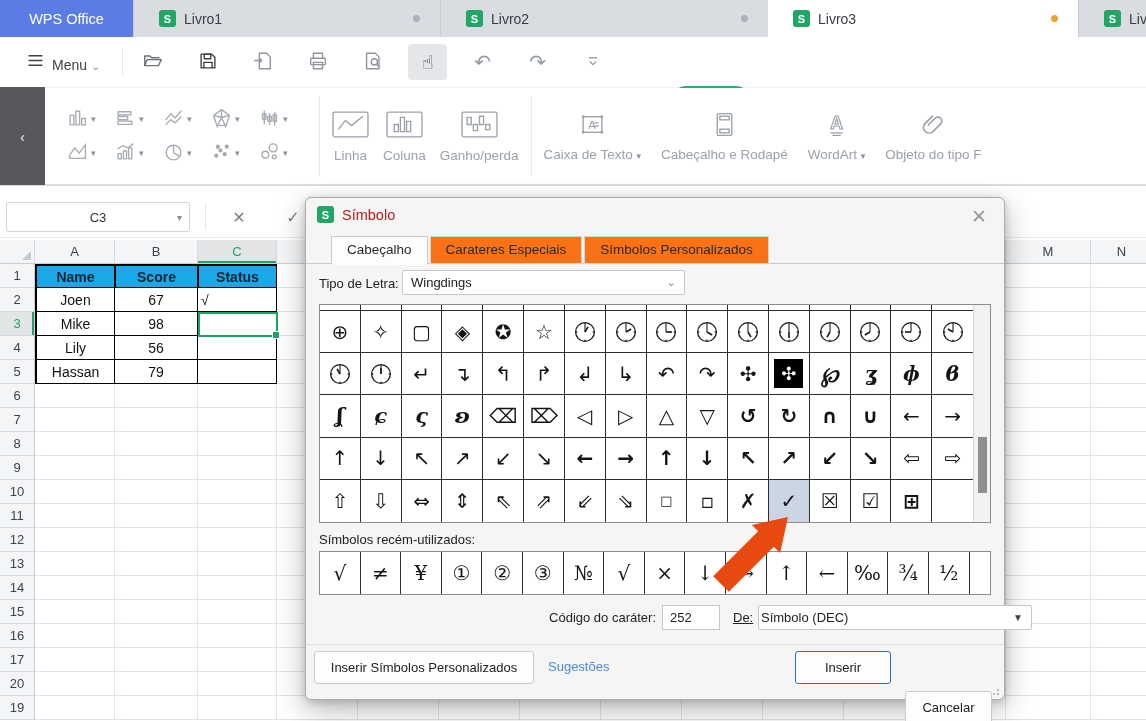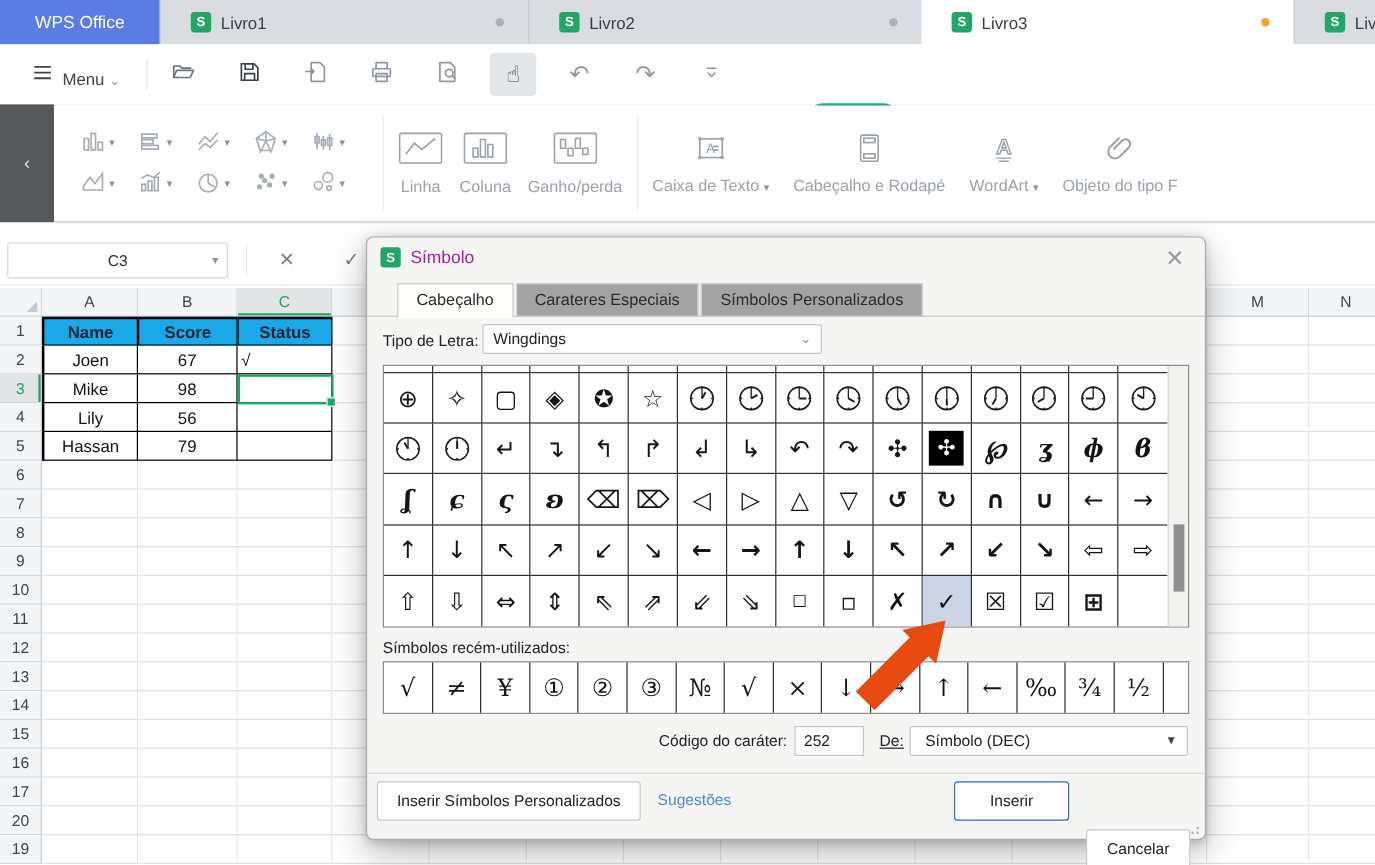--- a/index.html
+++ b/index.html
@@ -86,27 +86,27 @@
   #c3sel { position:absolute; left:198px; top:124px; width:80px; height:25px; border:2px solid #1EA566; z-index:3; }
   #c3sel:after { content:""; position:absolute; right:-4px; bottom:-4px; width:6px; height:6px;
     background:#1EA566; border:1px solid #fff; }
 
   
   #dialog { position:absolute; left:305px; top:197px; width:700px; height:503px; background:#F5F5F3;
     border:1px solid #ADADAD; border-radius:6px; box-shadow:0 10px 30px rgba(0,0,0,.28),0 2px 8px rgba(0,0,0,.18);
     z-index:10; }
   #dlg-title-row { position:absolute; left:0; top:0; width:100%; height:34px; }
   #dlg-title-row .s-icon { position:absolute; left:11px; top:8px; }
-  #dlg-title { position:absolute; left:36px; top:9px; font-size:14.5px; color:#a21caf; }
+  #dlg-title { position:absolute; left:36px; top:9px; font-size:14.5px; color:#b91c1c; }
   #dlg-close { position:absolute; right:13px; top:6px; font-size:19px; color:#9B9B9B; width:24px;
     height:24px; display:flex; align-items:center; justify-content:center; }
   #dlg-tabline { position:absolute; left:0; top:65px; width:100%; height:1px; background:#C9C9C7; }
   #dlg-tabs { position:absolute; left:25px; top:38px; height:28px; display:flex; }
   .dtab { padding:0 15px; line-height:26px; font-size:13.5px; color:#2A2A28; border:1px solid #D4D4D2;
-    background:#a3a3a3; margin-right:2px; white-space:nowrap; }
+    background:#f97316; margin-right:2px; white-space:nowrap; }
   .dtab.active { background:#FDFDFC; border-color:#C9C9C7; border-bottom:1px solid #FDFDFC;
     position:relative; z-index:2; height:29px; }
   #font-label { position:absolute; left:13px; top:78px; font-size:13px; color:#222; }
   #font-select { position:absolute; left:96px; top:72px; width:283px; height:25px; background:#fff;
     border:1px solid #C6C6C4; border-radius:2px; font-size:13px; color:#222; display:flex;
     align-items:center; padding-left:8px; }
   #font-select .caret { position:absolute; right:8px; font-size:11px; color:#888; }
 
   #grid-outer { position:absolute; left:13px; top:106px; width:672px; height:219px; background:#fff;
     border:1px solid #8C8C8C; }
@@ -131,23 +131,23 @@
   #recent-label { position:absolute; left:13px; top:334px; font-size:13px; color:#222; }
   #recent-row { position:absolute; left:13px; top:353px; width:672px; height:44px; background:#fff;
     border:1px solid #8C8C8C; display:flex; }
   .rc-cell { width:40.6px; height:42px; border-right:1px solid #2E2E2E; display:flex; align-items:center;
     justify-content:center; font-size:20px; color:#141414; flex:none; font-family:"DejaVu Serif",serif; }
 
   #code-label { position:absolute; left:180px; top:412px; width:170px; text-align:right; font-size:13px; color:#222; }
   #code-input { position:absolute; left:356px; top:407px; width:58px; height:25px; background:#fff;
     border:1px solid #C6C6C4; font-size:13px; color:#222; display:flex; align-items:center; padding-left:7px; }
   #from-label { position:absolute; left:427px; top:412px; font-size:13px; color:#222;text-decoration:underline; }
-  #from-select { position:absolute; left:452px; top:407px; width:232px; height:25px; background:#fff;
+  #from-select { position:absolute; left:452px; top:407px; width:274px; height:25px; background:#fff;
     border:1px solid #C6C6C4; border-radius:2px; font-size:13px; color:#222; display:flex;
-    align-items:center; padding-left:12px; }
+    align-items:center; padding-left:2px; }
   #from-select .caret { position:absolute; right:8px; font-size:10px; color:#444; }
 
   #dlg-footline { position:absolute; left:0; top:446px; width:100%; height:1px; background:#DCDCDA; }
   .dlg-btn { position:absolute; top:453px; height:33px; background:#FDFDFD; border:1px solid #C9C9C7;
     border-radius:3px; font-size:13px; color:#222; display:flex; align-items:center; justify-content:center; }
   #btn-custom { left:8px; width:220px; }
   #btn-insert { left:489px; width:96px; border-color:#2F6BBF; }
   #btn-cancel { left:599px; width:87px;margin-top:40px; }
   #sugg-link { position:absolute; left:242px; top:461px; font-size:13px; color:#4E8BD4; }
   #dlg-grip { position:absolute; right:5px; bottom:4px; width:9px; height:9px; }

